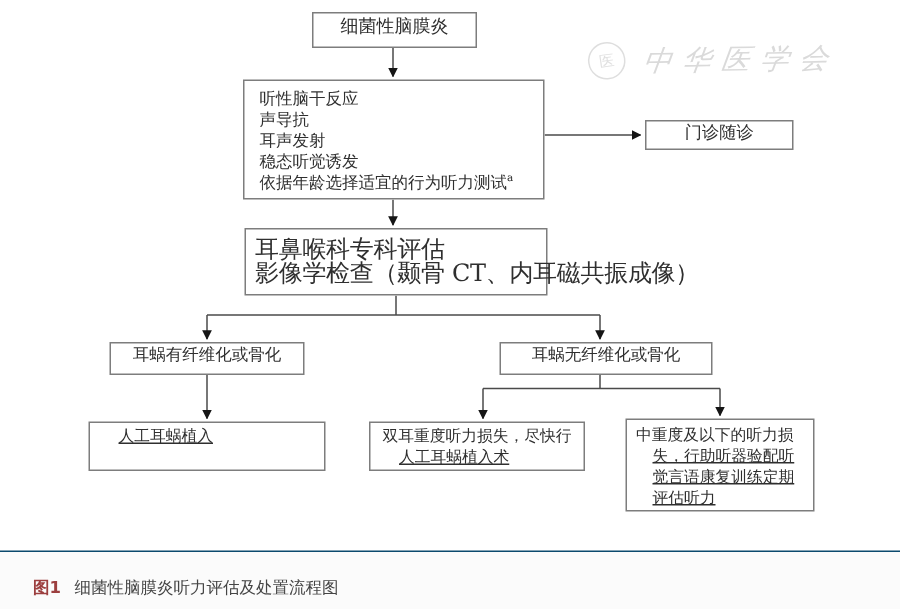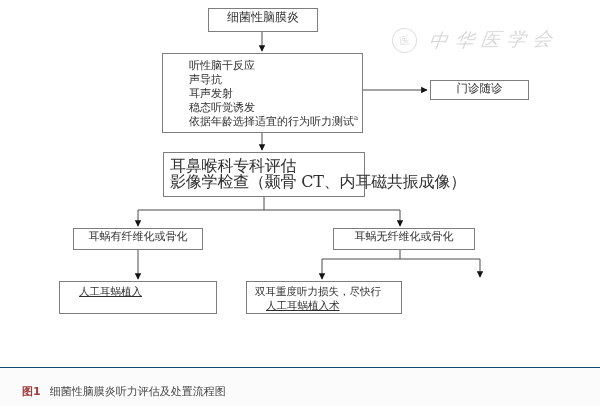--- a/index.html
+++ b/index.html
@@ -6,27 +6,27 @@
   .canvas{
     position:relative;width:600px;height:406px;background:#ffffff;overflow:hidden;
     font-family:"DejaVu Serif","Liberation Serif",serif;color:#2f2f2f;
   }
   .connectors{position:absolute;left:0;top:0;width:600px;height:406px;pointer-events:none;}
   .node{
     position:absolute;box-sizing:border-box;border:1px solid #7d7d7d;background:#ffffff;
   }
   .node.center{display:flex;align-items:flex-start;justify-content:center;text-align:center;}
   .node-start{left:208px;top:8px;width:110px;height:24px;font-size:12px;}
-  .node-tests{left:162px;top:53px;width:201px;height:80px;padding:5px 0 0 26px;font-size:11px;line-height:14px;}
+  .node-tests{left:162px;top:53px;width:201px;height:80px;padding:5px 0 0 10px;font-size:11px;line-height:14px;}
   .node-followup{left:430px;top:80px;width:99px;height:20px;font-size:11.5px;}
   .node-ent{left:163px;top:152px;width:202px;height:45px;padding:5px 0 0 6px;font-size:16px;line-height:16px;letter-spacing:-0.2px;}
   .node-fibrosis{left:73px;top:228px;width:130px;height:22px;font-size:11px;}
   .node-nofibrosis{left:333px;top:228px;width:142px;height:22px;font-size:11px;}
   .node-urgent{left:59px;top:281px;width:158px;height:33px;padding:2px 0 0 8px;font-size:10.5px;line-height:14px;}
-  .node-soon{left:246px;top:281px;width:156px;height:33px;padding:2px 0 0 8px;font-size:10.5px;line-height:14px;}
+  .node-soon{left:246px;top:281px;width:144px;height:33px;padding:2px 0 0 8px;font-size:10.5px;line-height:14px;}
   .node-aid{left:417px;top:279px;width:126px;height:62px;padding:3px 0 0 6px;font-size:10.5px;line-height:14px;}
   .line{white-space:nowrap;}
   .indent{padding-left:11px;text-decoration:underline;}
   sup{font-size:7px;line-height:0;}
   
   .watermark{position:absolute;left:392px;top:27px;display:flex;align-items:center;color:#dadada;}
   .wm-seal{
     width:25px;height:25px;border:1.5px solid #dedede;border-radius:50%;box-sizing:border-box;
     display:flex;align-items:center;justify-content:center;font-size:10px;color:#e0e0e0;
     transform:rotate(-8deg);
@@ -107,20 +107,26 @@
 
   <div class="node node-urgent">
     <div class="line indent">人工耳蜗植入</div>
   </div>
 
   <div class="node node-soon">
     <div class="line">双耳重度听力损失，尽快行</div>
     <div class="line indent">人工耳蜗植入术</div>
   </div>
 
+  <div class="node node-aid">
+    <div class="line">中重度及以下的听力损</div>
+    <div class="line indent">失，行助听器验配听</div>
+    <div class="line indent">觉言语康复训练定期</div>
+    <div class="line indent">评估听力</div>
+  </div>
 
   <div class="caption-bar">
     <div class="caption">
       <span class="fig-label">图1</span><span>细菌性脑膜炎听力评估及处置流程图</span>
     </div>
   </div>
 
 </div>
 
 </body></html>

